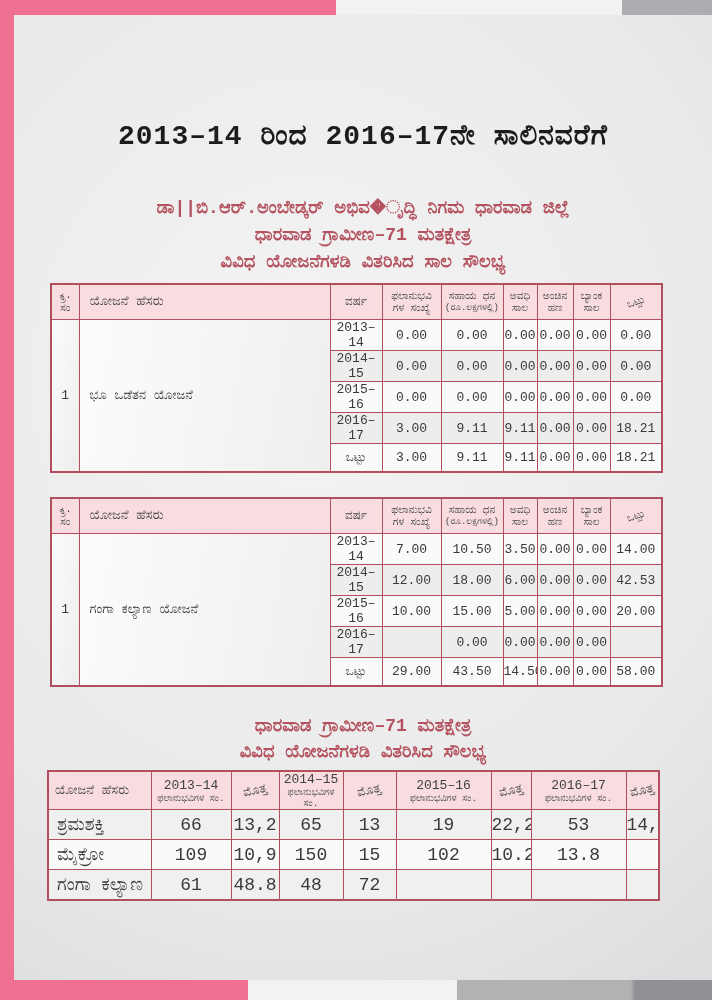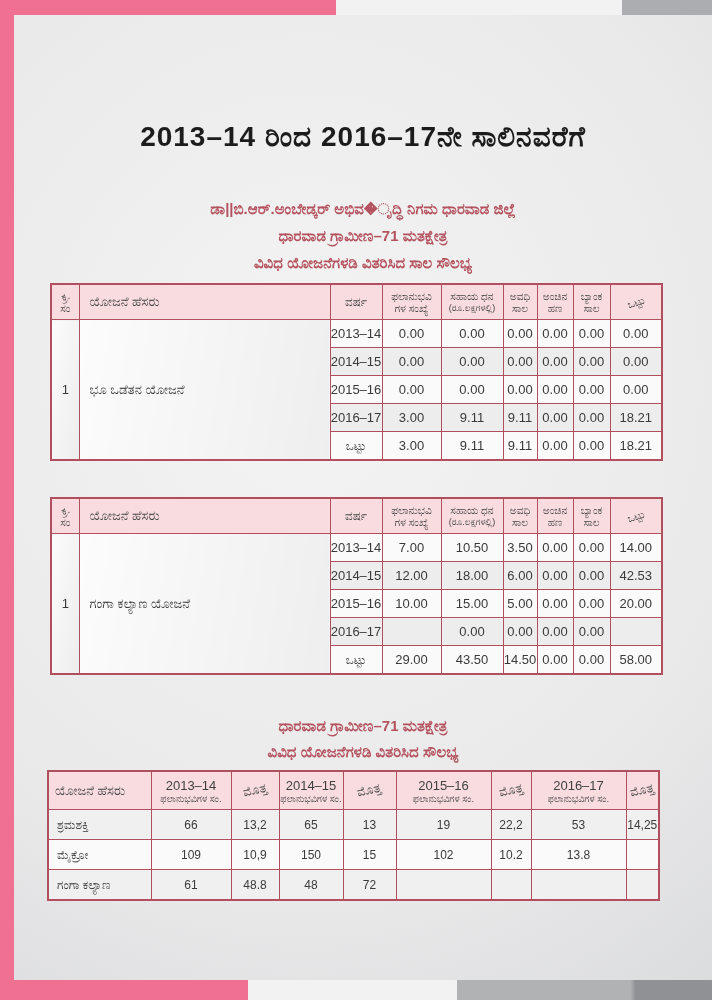--- a/index.html
+++ b/index.html
@@ -1,35 +1,35 @@
 <!DOCTYPE html>
 <html><head>
 <meta charset="utf-8">
 <style>
   html,body { margin:0; padding:0; }
   .page {
     position:relative; width:712px; height:1000px; overflow:hidden;
-    background:#f9a8d4; font-family:Liberation Sans, sans-serif;
+    background:#f9a8d4; font-family:Liberation Mono, monospace;
   }
   
   .band-seg { position:absolute; top:0; height:100%; }
   .top-band { position:absolute; left:0; top:0; width:712px; height:15px; }
   .bottom-band { position:absolute; left:0; top:980px; width:712px; height:20px; }
   .left-stripe { position:absolute; left:0; top:15px; width:14px; height:985px; background:#ef7090; }
   
   .content {
     position:absolute; left:14px; top:15px; width:698px; height:965px;
     background: radial-gradient(ellipse 120% 95% at 42% 38%, #f4f4f4 0%, #e9e9ea 55%, #d2d3d5 100%);
   }
   .doc-title {
     position:absolute; left:0; top:106px; width:698px; text-align:center;
     font-size:28px; font-weight:bold; color:#1c1c1c; letter-spacing:1px;
   }
   .heading { position:absolute; left:0; width:698px; text-align:center;
-    color:#b4535f; font-weight:bold; font-size:15px; line-height:27px; }
+    color:#b4535f; font-weight:bold; font-size:18px; line-height:27px; }
   .heading-1 { top:180px; }
   .heading-2 { top:698px; line-height:26px; }
 
   table { border-collapse:collapse; table-layout:fixed; position:absolute;
           border:2px solid #b24f5f; }
   th, td { border:1px solid #b24f5f; padding:0; text-align:center;
            color:#3a3a3a; overflow:hidden; }
   thead th { background:#f8dce0; font-weight:normal; color:#474747; }
 
   .loan-table { left:36px; width:611px; }
@@ -43,21 +43,21 @@
   .scheme-cell { background:linear-gradient(100deg,#fcfcfd 0%,#eeeeef 100%);
                  text-align:left; padding-left:10px; font-size:14px; }
   .r-odd  { background:#fafafb; }
   .r-even { background:#ededee; }
   .rot-total { display:inline-block; transform:rotate(-18deg); }
   .rot-kr { display:inline-block; transform:rotate(-20deg); }
   .rot-amt { display:inline-block; transform:rotate(-12deg); }
 
   .summary-table { left:33px; top:755px; width:611px; }
   .summary-table thead th { height:37px; }
-  .summary-table td { height:29px; font-size:12px; }
+  .summary-table td { height:29px; font-size:18px; }
   .summary-table .name-h { font-size:13px; text-align:left; padding-left:6px; }
   .summary-table .yr { display:block; font-size:13px; line-height:15px; color:#3f3f3f; }
   .summary-table .benef-sub { display:block; font-size:9.5px; line-height:11px; }
   .summary-table .amt-h { font-size:12.5px; }
   .summary-table .name-cell { text-align:left; padding-left:8px; }
   .sr-odd  { background:#f0f0f1; }
   .sr-even { background:#fafafb;margin-top:24px; }
 </style>
 </head>
 <body>

